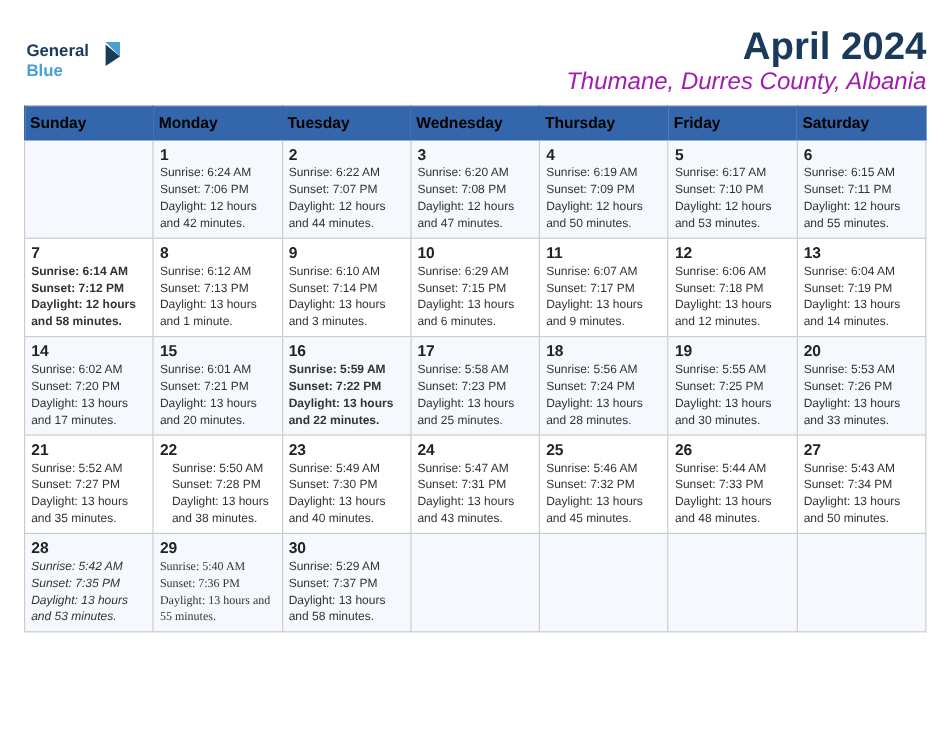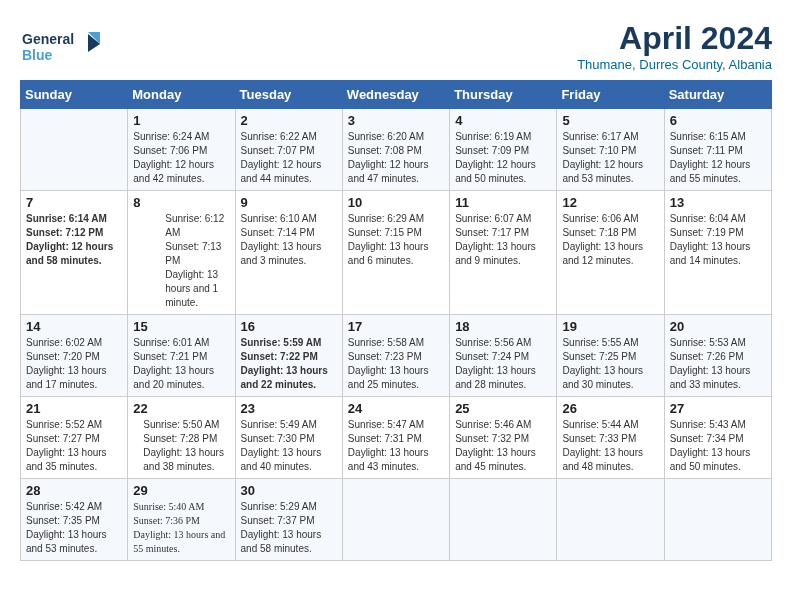--- a/index.html
+++ b/index.html
@@ -23,31 +23,32 @@
     }
     .title-section {
       text-align: right;
     }
     .main-title {
       font-size: 32px;
       font-weight: bold;
       color: #1a3a5c;
     }
     .subtitle {
-      font-size: 13px;
-      color: #0369a1;
+      font-size: 20px;
+      color: #a21caf;
+      font-style: italic;
     }
     .calendar-table {
       width: 100%;
       border-collapse: collapse;
       font-size: 11px;
     }
     .calendar-table th {
       background-color: #3366aa;
-      color: #ffffff;
+      color: #000000;
       padding: 6px 4px;
       text-align: left;
       font-size: 13px;
       font-weight: bold;
       border: 1px solid #3366aa;
     }
     .calendar-table td {
       vertical-align: top;
       border: 1px solid #ccc;
       padding: 4px 5px;
@@ -150,21 +151,21 @@
       </tr>
       <tr>
         <td>
           <div class="day-number">7</div>
           <div class="day-info" style="white-space: pre-line; font-weight: bold;">Sunrise: 6:14 AM
 Sunset: 7:12 PM
 Daylight: 12 hours and 58 minutes.</div>
         </td>
         <td>
           <div class="day-number">8</div>
-          <div class="day-info" style="white-space: pre-line; margin-left: 32px;">Sunrise: 6:12 AM
+          <div class="day-info" style="white-space: pre-line;">Sunrise: 6:12 AM
 Sunset: 7:13 PM
 Daylight: 13 hours and 1 minute.</div>
         </td>
         <td>
           <div class="day-number">9</div>
           <div class="day-info" style="white-space: pre-line;">Sunrise: 6:10 AM
 Sunset: 7:14 PM
 Daylight: 13 hours and 3 minutes.</div>
         </td>
         <td>
@@ -276,21 +277,21 @@
         <td>
           <div class="day-number">27</div>
           <div class="day-info" style="white-space: pre-line;">Sunrise: 5:43 AM
 Sunset: 7:34 PM
 Daylight: 13 hours and 50 minutes.</div>
         </td>
       </tr>
       <tr>
         <td>
           <div class="day-number">28</div>
-          <div class="day-info" style="white-space: pre-line;">Sunrise: 5:42 AM
+          <div class="day-info" style="white-space: pre-line; font-style: italic;">Sunrise: 5:42 AM
 Sunset: 7:35 PM
 Daylight: 13 hours and 53 minutes.</div>
         </td>
         <td>
           <div class="day-number">29</div>
           <div class="day-info" style="white-space: pre-line; font-family: Liberation Serif, serif;">Sunrise: 5:40 AM
 Sunset: 7:36 PM
 Daylight: 13 hours and 55 minutes.</div>
         </td>
         <td>

